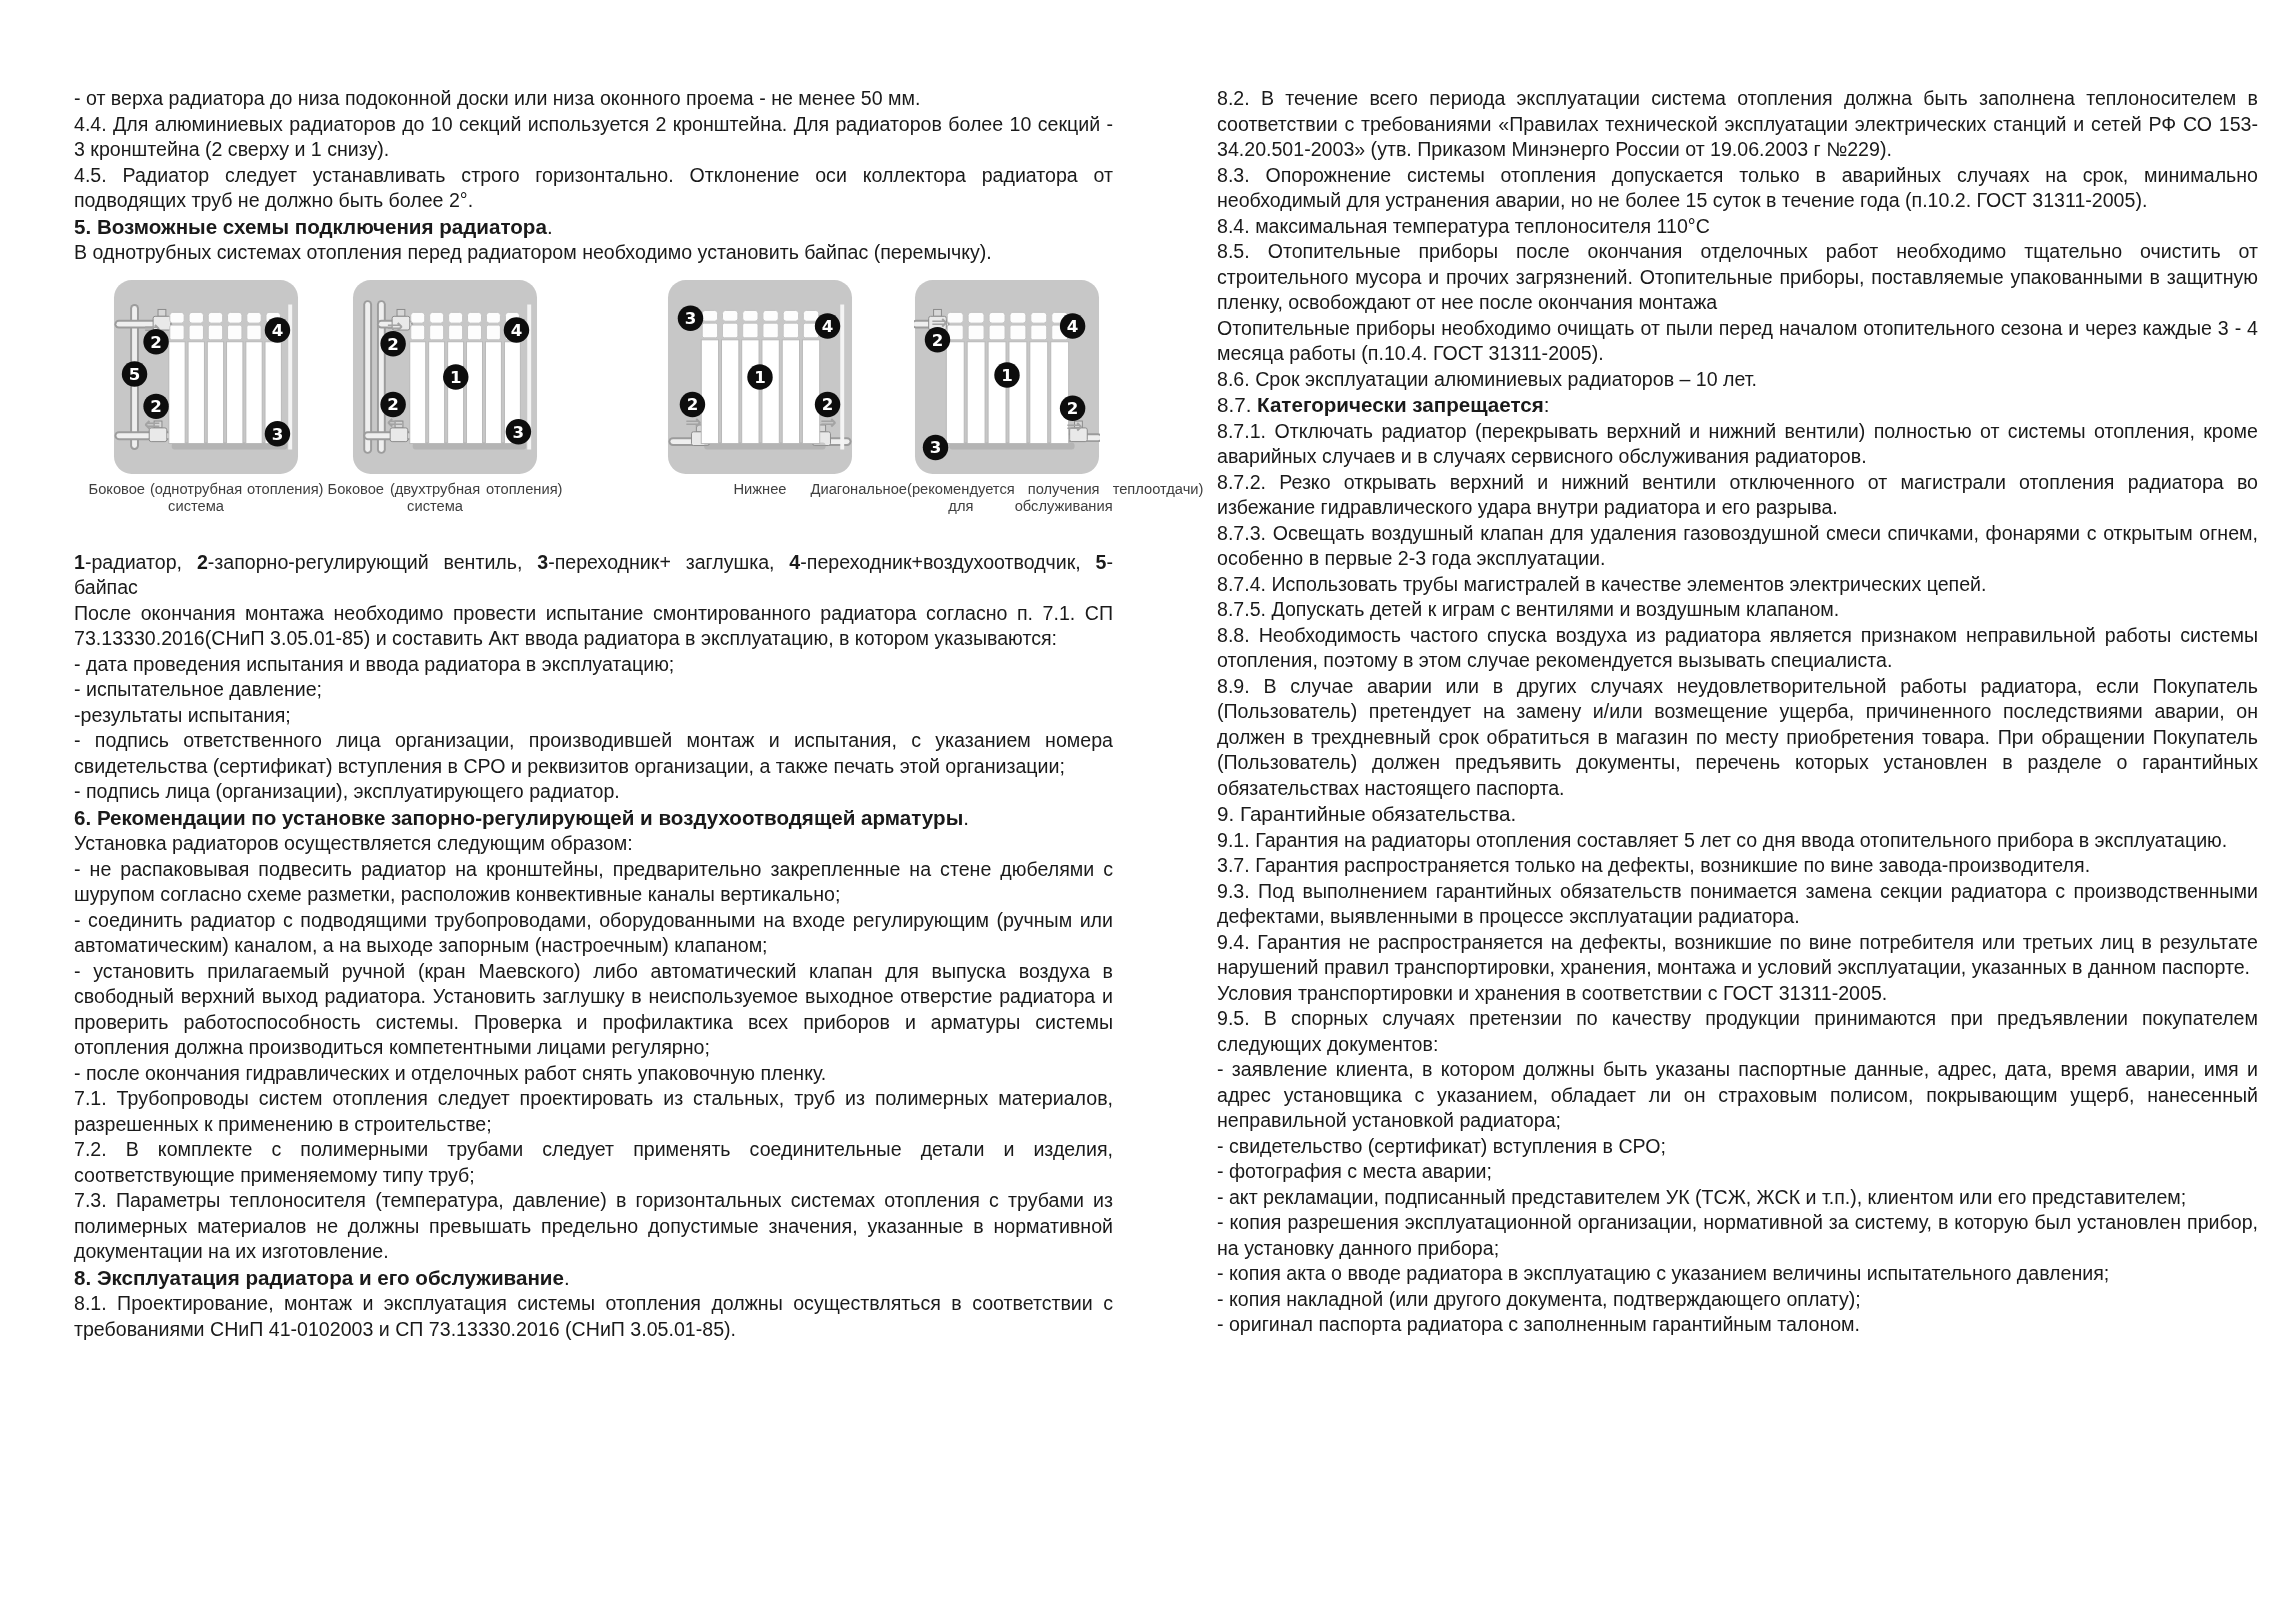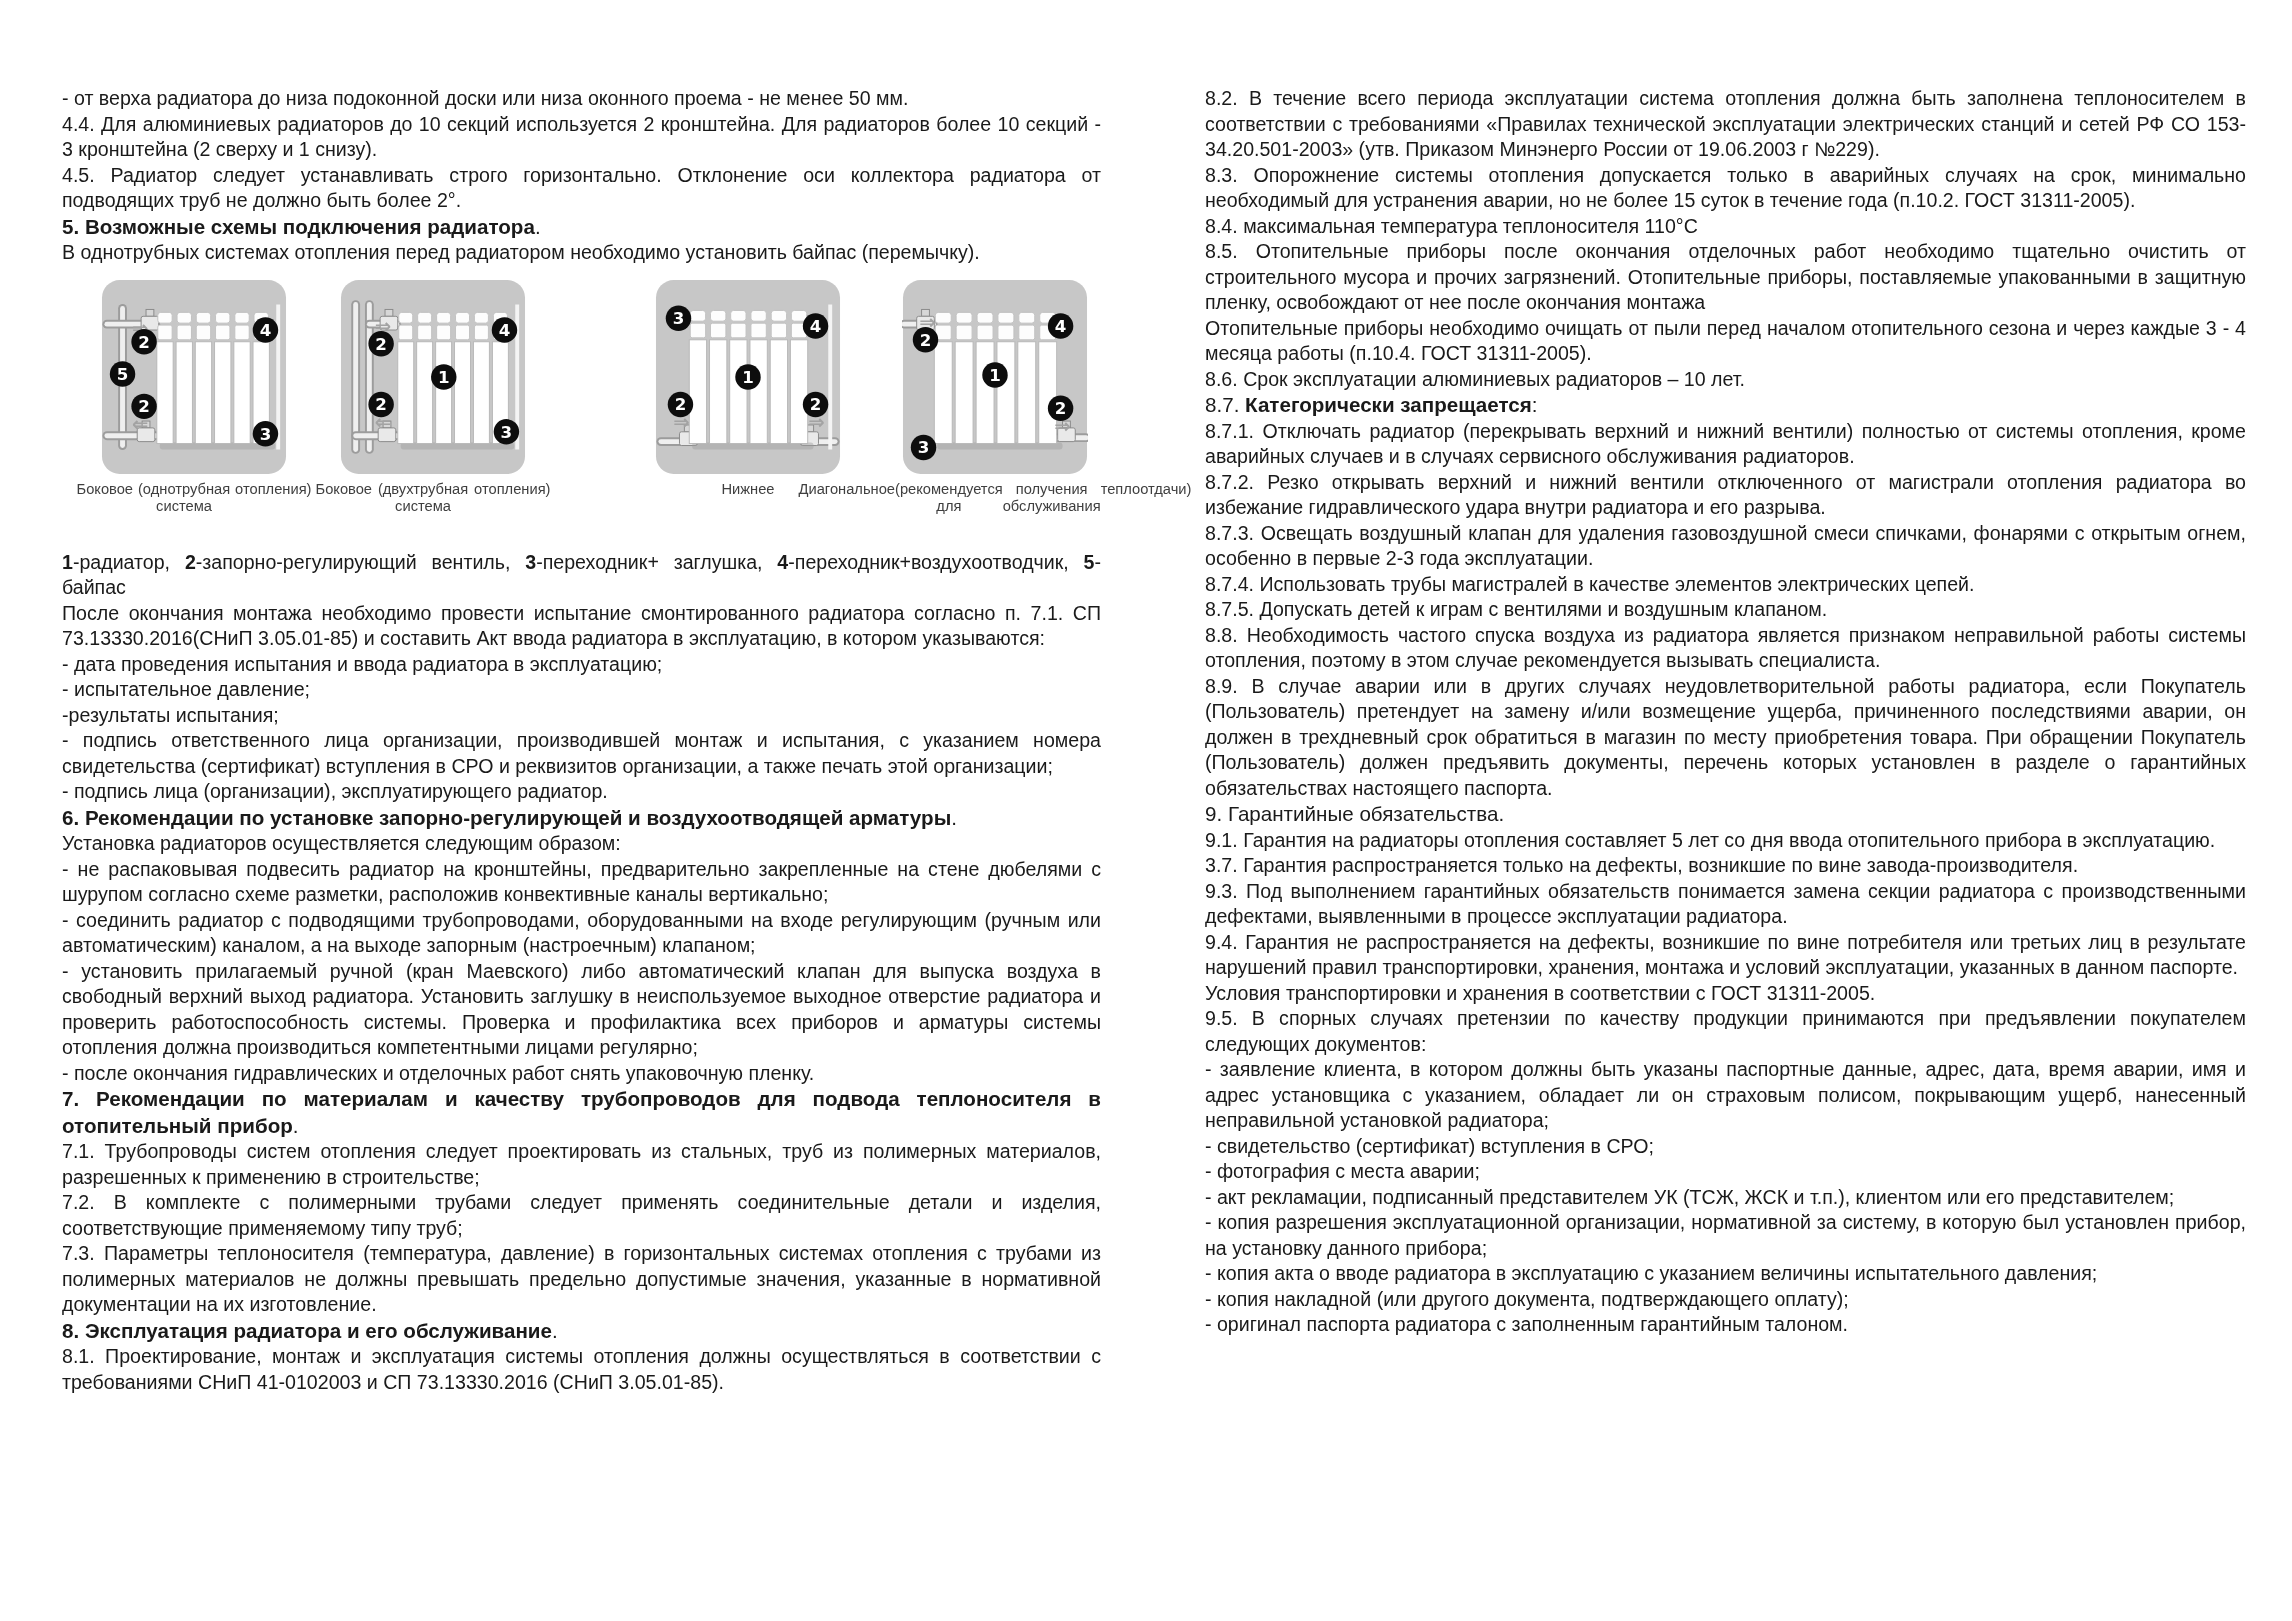--- a/index.html
+++ b/index.html
@@ -1,18 +1,18 @@
 <!DOCTYPE html>
 <html><head>
 <meta charset="utf-8">
 <style>
   html,body{margin:0;padding:0;background:#ffffff;}
   body{width:2293px;height:1621px;position:relative;font-family:"Liberation Sans",sans-serif;color:#1a1a1a;overflow:hidden;}
   .page{position:relative;width:2293px;height:1621px;background:#ffffff;}
-  .col{position:absolute;top:86px;}
+  .col{position:absolute;top:86px;margin-left:12px;}
   #col-left{left:62px;width:1039px;}
   #col-right{left:1205px;width:1041px;}
   p.blk{margin:0;}
   .body{font-size:19.6px;line-height:25.5px;text-align:justify;}
   .heading{font-size:20.6px;line-height:26.5px;text-align:justify;}
   .gap{margin-top:25.5px;}
   .diag-row{display:flex;margin:13.7px 0 9.8px 0;}
   .card-wrap{width:186px;flex:0 0 auto;}
   .cw0{margin-left:39px;}
   .cw1{margin-left:53px;}
@@ -296,21 +296,20 @@
       <p class="blk body"><span>- испытательное давление;</span></p>
       <p class="blk body"><span>-результаты испытания;</span></p>
       <p class="blk body"><span>- подпись ответственного лица организации, производившей монтаж и испытания, с указанием номера свидетельства (сертификат) вступления в СРО и реквизитов организации, а также печать этой организации;</span></p>
       <p class="blk body"><span>- подпись лица (организации), эксплуатирующего радиатор.</span></p>
       <p class="blk heading"><span style="font-weight: 700;">6. Рекомендации по установке запорно-регулирующей и воздухоотводящей арматуры</span><span>.</span></p>
       <p class="blk body"><span>Установка радиаторов осуществляется следующим образом:</span></p>
       <p class="blk body"><span>- не распаковывая подвесить радиатор на кронштейны, предварительно закрепленные на стене дюбелями с шурупом согласно схеме разметки, расположив конвективные каналы вертикально;</span></p>
       <p class="blk body"><span>- соединить радиатор с подводящими трубопроводами, оборудованными на входе регулирующим (ручным или автоматическим) каналом, а на выходе запорным (настроечным) клапаном;</span></p>
       <p class="blk body"><span>- установить прилагаемый ручной (кран Маевского) либо автоматический клапан для выпуска воздуха в свободный верхний выход радиатора. Установить заглушку в неиспользуемое выходное отверстие радиатора и проверить работоспособность системы. Проверка и профилактика всех приборов и арматуры системы отопления должна производиться компетентными лицами регулярно;</span></p>
       <p class="blk body"><span>- после окончания гидравлических и отделочных работ снять упаковочную пленку.</span></p>
-      <p class="blk heading"><span style="font-weight: 700;">7. Рекомендации по материалам и качеству трубопроводов для подвода теплоносителя в отопительный прибор</span><span>.</span></p>
       <p class="blk body"><span>7.1. Трубопроводы систем отопления следует проектировать из стальных, труб из полимерных материалов, разрешенных к применению в строительстве;</span></p>
       <p class="blk body"><span>7.2. В комплекте с полимерными трубами следует применять соединительные детали и изделия, соответствующие применяемому типу труб;</span></p>
       <p class="blk body"><span>7.3. Параметры теплоносителя (температура, давление) в горизонтальных системах отопления с трубами из полимерных материалов не должны превышать предельно допустимые значения, указанные в нормативной документации на их изготовление.</span></p>
       <p class="blk heading"><span style="font-weight: 700;">8. Эксплуатация радиатора и его обслуживание</span><span>.</span></p>
       <p class="blk body"><span>8.1. Проектирование, монтаж и эксплуатация системы отопления должны осуществляться в соответствии с требованиями СНиП 41-0102003 и СП 73.13330.2016 (СНиП 3.05.01-85).</span></p>
     </div>
   <div class="col" id="col-right">
       <p class="blk body"><span>8.2. В течение всего периода эксплуатации система отопления должна быть заполнена теплоносителем в соответствии с требованиями «Правилах технической эксплуатации электрических станций и сетей РФ СО 153-34.20.501-2003» (утв. Приказом Минэнерго России от 19.06.2003 г №229).</span></p>
       <p class="blk body"><span>8.3. Опорожнение системы отопления допускается только в аварийных случаях на срок, минимально необходимый для устранения аварии, но не более 15 суток в течение года (п.10.2. ГОСТ 31311-2005).</span></p>
       <p class="blk body"><span>8.4. максимальная температура теплоносителя 110°С</span></p>

